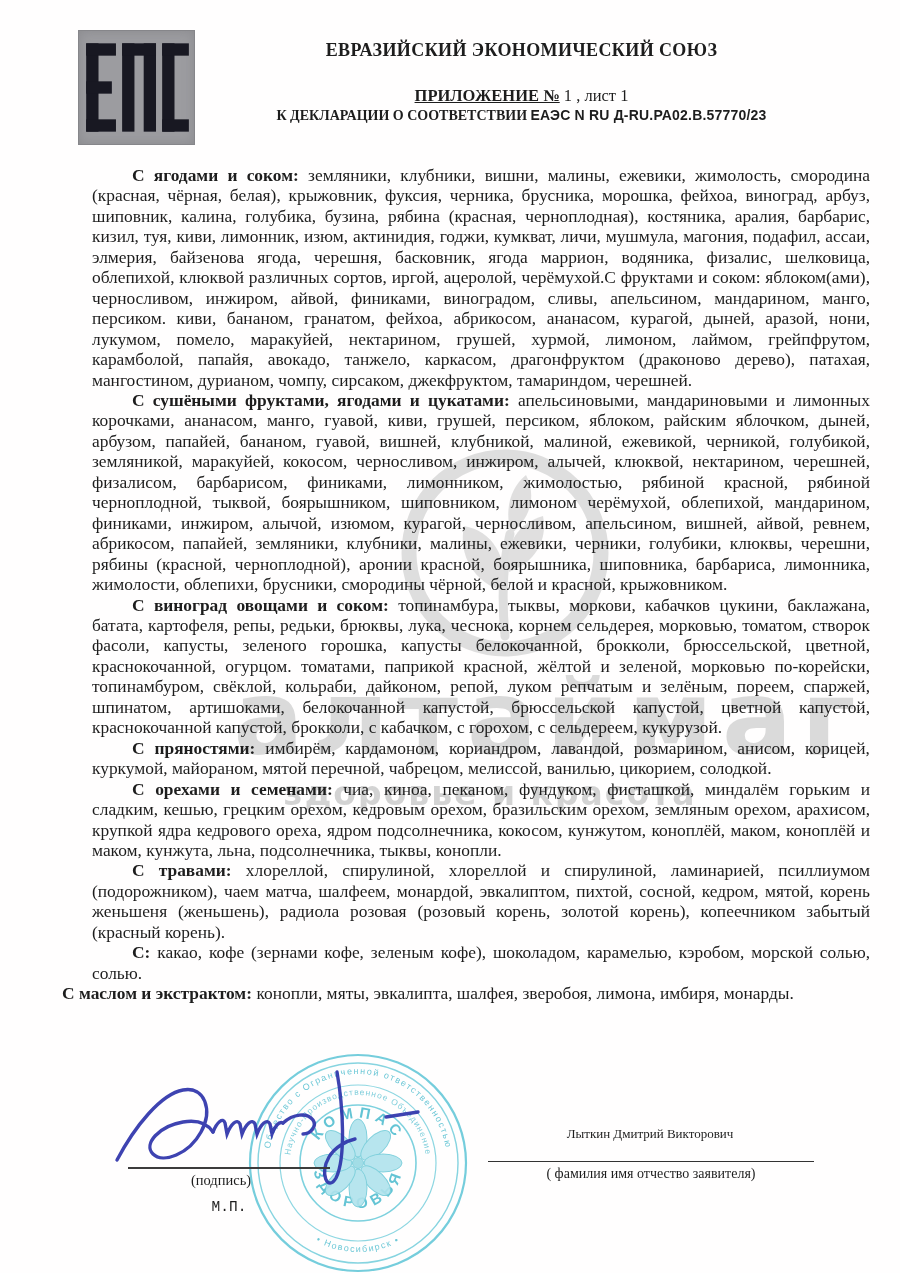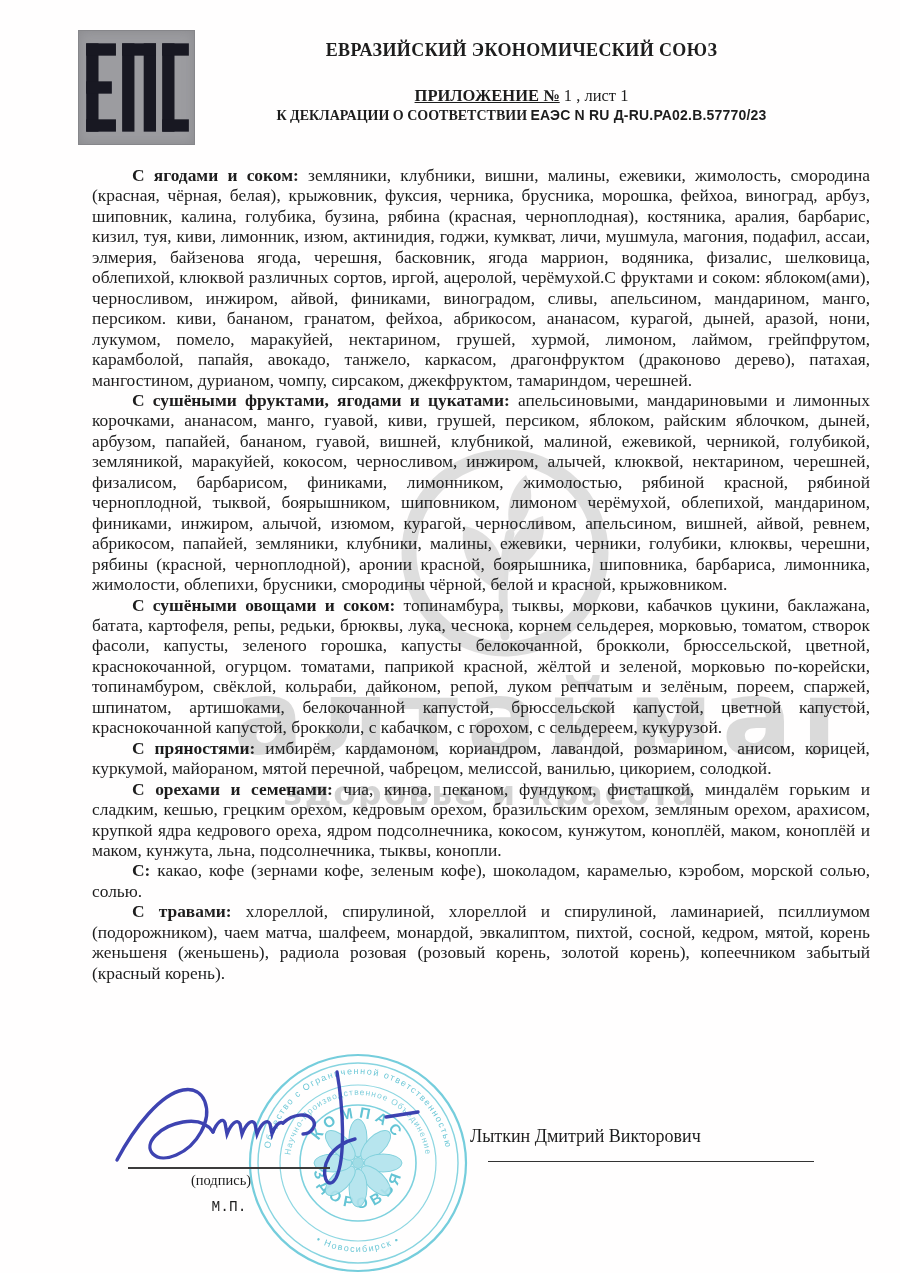--- a/index.html
+++ b/index.html
@@ -41,21 +41,21 @@
   .stamp text{fill:#45b9cc;font-family:"Liberation Sans", sans-serif;}
   .stamp .ring-sm{font-size:9px;letter-spacing:1.5px;opacity:.85;}
   .stamp .ring-xs{font-size:8.5px;letter-spacing:1px;opacity:.75;}
   .stamp .ring-big{font-size:15px;font-weight:bold;letter-spacing:5px;opacity:.9;}
   .signature{position:absolute;left:105px;top:1064px;width:335px;height:135px;z-index:3;}
 
   .sig-line{position:absolute;left:128px;top:1167px;width:202px;border-top:2px solid #3c3c3c;z-index:4;}
   .sig-caption{position:absolute;left:120px;top:1172px;width:202px;text-align:center;font-size:14.5px;}
   .mp-caption{position:absolute;left:128px;top:1199px;width:202px;text-align:center;font-size:14.5px;font-family:Liberation Mono, monospace;}
 
-  .applicant-name{position:absolute;left:470px;top:1126px;width:360px;text-align:left;font-size:18px;}
+  .applicant-name{position:absolute;left:470px;top:1126px;width:360px;text-align:center;font-size:13px;}
   .applicant-line{position:absolute;left:488px;top:1161px;width:326px;border-top:1.5px solid #333;}
   .applicant-caption{position:absolute;left:488px;top:1166px;width:326px;text-align:center;font-size:14px;}
 </style>
 </head>
 <body>
 
 <div class="page">
 
   <div class="eac">
     <span class="sr">ЕАС</span>
@@ -90,30 +90,32 @@
   </svg>
 
   <div class="wm-brand">алтаймаг</div>
   <div class="wm-tagline">здоровье и красота</div>
 
   <div class="bodytext">
     <p><span class="lead">С ягодами и соком:</span>
       <span>земляники, клубники, вишни, малины, ежевики, жимолость, смородина (красная, чёрная, белая), крыжовник, фуксия, черника, брусника, морошка, фейхоа, виноград, арбуз, шиповник, калина, голубика, бузина, рябина (красная, черноплодная), костяника, аралия, барбарис, кизил, туя, киви, лимонник, изюм, актинидия, годжи, кумкват, личи, мушмула, магония, подафил, ассаи, элмерия, байзенова ягода, черешня, басковник, ягода маррион, водяника, физалис, шелковица, облепихой, клюквой различных сортов, иргой, ацеролой, черёмухой.С фруктами и соком:  яблоком(ами), черносливом, инжиром, айвой, финиками, виноградом, сливы, апельсином, мандарином, манго, персиком. киви, бананом, гранатом, фейхоа, абрикосом, ананасом, курагой, дыней, аразой, нони, лукумом, помело,  маракуйей, нектарином, грушей, хурмой, лимоном, лаймом, грейпфрутом, карамболой, папайя, авокадо, танжело, каркасом, драгонфруктом (драконово дерево), патахая, мангостином, дурианом, чомпу, сирсаком, джекфруктом, тамариндом, черешней.</span></p>
     <p><span class="lead">С сушёными фруктами, ягодами и цукатами:</span>
       <span>апельсиновыми, мандариновыми и лимонных корочками, ананасом, манго, гуавой, киви, грушей, персиком, яблоком, райским яблочком,  дыней, арбузом, папайей, бананом, гуавой, вишней, клубникой, малиной, ежевикой, черникой, голубикой, земляникой, маракуйей, кокосом, черносливом, инжиром, алычей, клюквой, нектарином, черешней, физалисом, барбарисом, финиками, лимонником, жимолостью, рябиной красной, рябиной черноплодной,  тыквой, боярышником, шиповником, лимоном черёмухой, облепихой, мандарином, финиками, инжиром, алычой, изюмом, курагой, черносливом, апельсином, вишней, айвой, ревнем, абрикосом, папайей, земляники, клубники, малины, ежевики, черники, голубики, клюквы, черешни, рябины (красной, черноплодной), аронии красной,  боярышника, шиповника, барбариса, лимонника, жимолости, облепихи, брусники, смородины чёрной, белой и красной, крыжовником.</span></p>
-    <p><span class="lead">С сушёными овощами и соком:</span>
+    <p><span class="lead">С виноград овощами и соком:</span>
       <span>топинамбура, тыквы, моркови, кабачков цукини, баклажана, батата, картофеля, репы, редьки, брюквы, лука, чеснока, корнем сельдерея, морковью, томатом, створок фасоли, капусты, зеленого горошка, капусты белокочанной, брокколи, брюссельской, цветной, краснокочанной, огурцом. томатами, паприкой красной, жёлтой и зеленой, морковью по-корейски, топинамбуром, свёклой,  кольраби, дайконом, репой, луком репчатым и зелёным, пореем, спаржей, шпинатом, артишоками, белокочанной капустой, брюссельской капустой, цветной капустой, краснокочанной капустой, брокколи, с кабачком, с горохом, с сельдереем, кукурузой.</span></p>
     <p><span class="lead">С пряностями:</span>
       <span>имбирём, кардамоном, кориандром, лавандой, розмарином, анисом, корицей, куркумой, майораном, мятой перечной, чабрецом, мелиссой, ванилью, цикорием, солодкой.</span></p>
     <p><span class="lead">С орехами и семенами:</span>
       <span>чиа, киноа, пеканом, фундуком, фисташкой, миндалём горьким и сладким, кешью, грецким орехом, кедровым орехом, бразильским орехом, земляным орехом, арахисом, крупкой ядра кедрового ореха, ядром подсолнечника, кокосом, кунжутом, коноплёй, маком, коноплёй и маком, кунжута, льна, подсолнечника, тыквы, конопли.</span></p>
+    <p><span class="lead">С травами:</span>
+      <span>хлореллой, спирулиной, хлореллой и спирулиной, ламинарией, псиллиумом (подорожником), чаем матча, шалфеем, монардой, эвкалиптом, пихтой, сосной, кедром, мятой, корень женьшеня (женьшень), радиола розовая (розовый корень, золотой корень), копеечником забытый (красный корень).</span></p>
     <p><span class="lead">С:</span>
       <span>какао, кофе (зернами кофе, зеленым кофе), шоколадом, карамелью, кэробом, морской солью, солью.</span></p>
-    <p><span class="lead">С травами:</span>
-      <span>хлореллой, спирулиной, хлореллой и спирулиной, ламинарией, псиллиумом (подорожником), чаем матча, шалфеем, монардой, эвкалиптом, пихтой, сосной, кедром, мятой, корень женьшеня (женьшень), радиола розовая (розовый корень, золотой корень), копеечником забытый (красный корень).</span></p>
+    <p class="outdent"><span class="lead">С маслом и экстрактом:</span>
+      <span>конопли, мяты, эвкалипта, шалфея, зверобоя, лимона, имбиря, монарды.</span></p>
   </div>
 
   <svg class="stamp" viewBox="0 0 230 230">
     <defs>
       <path id="arcTopOuter" d="M 115 115 m -89 0 a 89 89 0 1 1 178 0 a 89 89 0 1 1 -178 0" fill="none"></path>
       <path id="arcBotOuter" d="M 115 115 m -89 0 a 89 89 0 1 0 178 0 a 89 89 0 1 0 -178 0" fill="none"></path>
       <path id="arcTopMid" d="M 115 115 m -68 0 a 68 68 0 1 1 136 0 a 68 68 0 1 1 -136 0" fill="none"></path>
       <path id="arcTopInner" d="M 115 115 m -45 0 a 45 45 0 1 1 90 0 a 45 45 0 1 1 -90 0" fill="none"></path>
       <path id="arcBotInner" d="M 115 115 m -45 0 a 45 45 0 1 0 90 0 a 45 45 0 1 0 -90 0" fill="none"></path>
     </defs>
@@ -158,14 +160,15 @@
       <path d="M 281 53 L 313 48"></path>
     </g>
   </svg>
 
   <div class="sig-line"></div>
   <div class="sig-caption">(подпись)</div>
   <div class="mp-caption">М.П.</div>
 
   <div class="applicant-name">Лыткин Дмитрий Викторович</div>
   <div class="applicant-line"></div>
+  <div class="applicant-caption">( фамилия имя отчество заявителя)</div>
 
 </div>
 
 </body></html>

